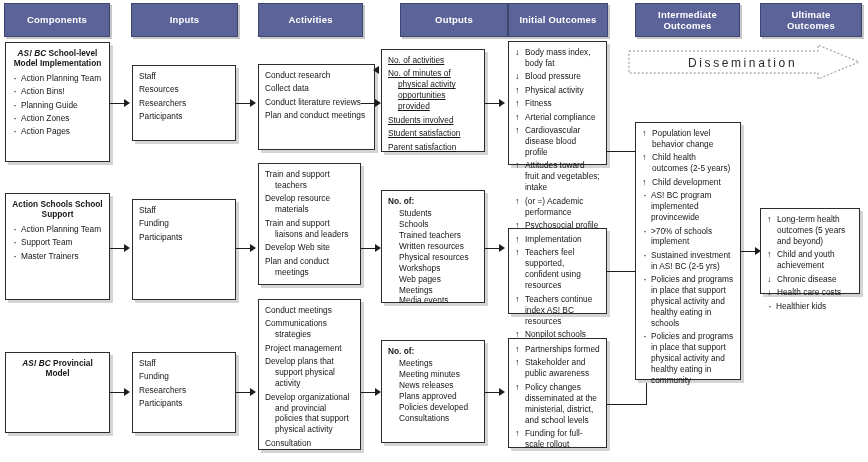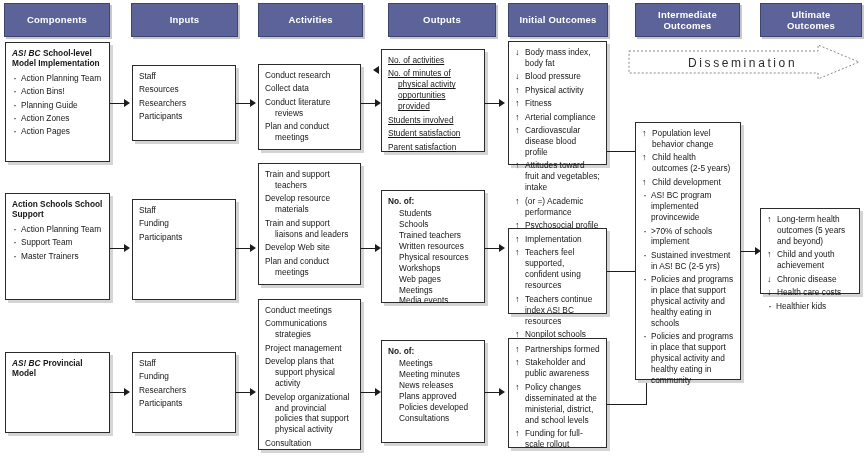--- a/index.html
+++ b/index.html
@@ -19,21 +19,21 @@
   }
 
   
   .box{
     position:absolute;background:#ffffff;border:1px solid #2b2b2b;
     box-shadow:3px 3px 0 #d4d4d4;
     font-size:8.3px;line-height:1.32;color:#161616;
     padding:5px 6px 4px 6px;box-sizing:border-box;
   }
   .box .title{
-    font-weight:bold;display:block;margin-bottom:4px;
+    font-weight:bold;text-align:center;display:block;margin-bottom:4px;
     line-height:1.25;
   }
   .box .title i{font-style:italic;}
   .ln{display:block;margin-bottom:2.5px;}
   .bul{display:block;margin-bottom:2.5px;padding-left:9px;position:relative;}
   .bul:before{content:"\00b7";position:absolute;left:1px;top:-1px;font-size:12px;line-height:1.05;}
   .arw{display:block;margin-bottom:2.5px;padding-left:10px;position:relative;}
   .arw .gl{position:absolute;left:0;top:0;font-size:9px;font-weight:bold;}
   .hang{display:block;margin-bottom:2.5px;padding-left:10px;text-indent:-10px;}
   .sub{display:block;padding-left:11px;margin-bottom:0px;}
@@ -63,21 +63,21 @@
 
   <div class="hdr" style="left:4px;top:3px;width:104px;height:32px;">
     <span>Components</span>
   </div>
   <div class="hdr" style="left:131px;top:3px;width:105px;height:32px;">
     <span>Inputs</span>
   </div>
   <div class="hdr" style="left:258px;top:3px;width:103px;height:32px;">
     <span>Activities</span>
   </div>
-  <div class="hdr" style="left:388px;top:3px;width:106px;height:32px;">
+  <div class="hdr" style="left:400px;top:3px;width:106px;height:32px;">
     <span>Outputs</span>
   </div>
   <div class="hdr" style="left:508px;top:3px;width:98px;height:32px;">
     <span>Initial Outcomes</span>
   </div>
   <div class="hdr" style="left:635px;top:3px;width:103px;height:32px;white-space:pre-line;">
     <span>Intermediate
 Outcomes</span>
   </div>
   <div class="hdr" style="left:760px;top:3px;width:100px;height:32px;white-space:pre-line;">
@@ -109,21 +109,21 @@
   <div class="box" style="left:132px;top:65px;width:104px;height:76px;">
     <span class="ln">Staff</span>
     <span class="ln">Resources</span>
     <span class="ln">Researchers</span>
     <span class="ln">Participants</span>
   </div>
 
   <div class="conn" style="left:236px;top:103px;width:16px;"></div>
   <div class="tri" style="left:250px;top:99px;"></div>
 
-  <div class="box" style="left:258px;top:64px;width:103px;height:86px;">
+  <div class="box" style="left:258px;top:64px;width:117px;height:86px;">
     <span class="hang">Conduct research</span>
     <span class="hang">Collect data</span>
     <span class="hang">Conduct literature reviews</span>
     <span class="hang">Plan and conduct meetings</span>
   </div>
 
   <div class="conn" style="left:361px;top:103px;width:16px;"></div>
   <div class="tri" style="left:375px;top:99px;"></div>
   <div class="tri-l" style="left:373px;top:66px;"></div>
 

